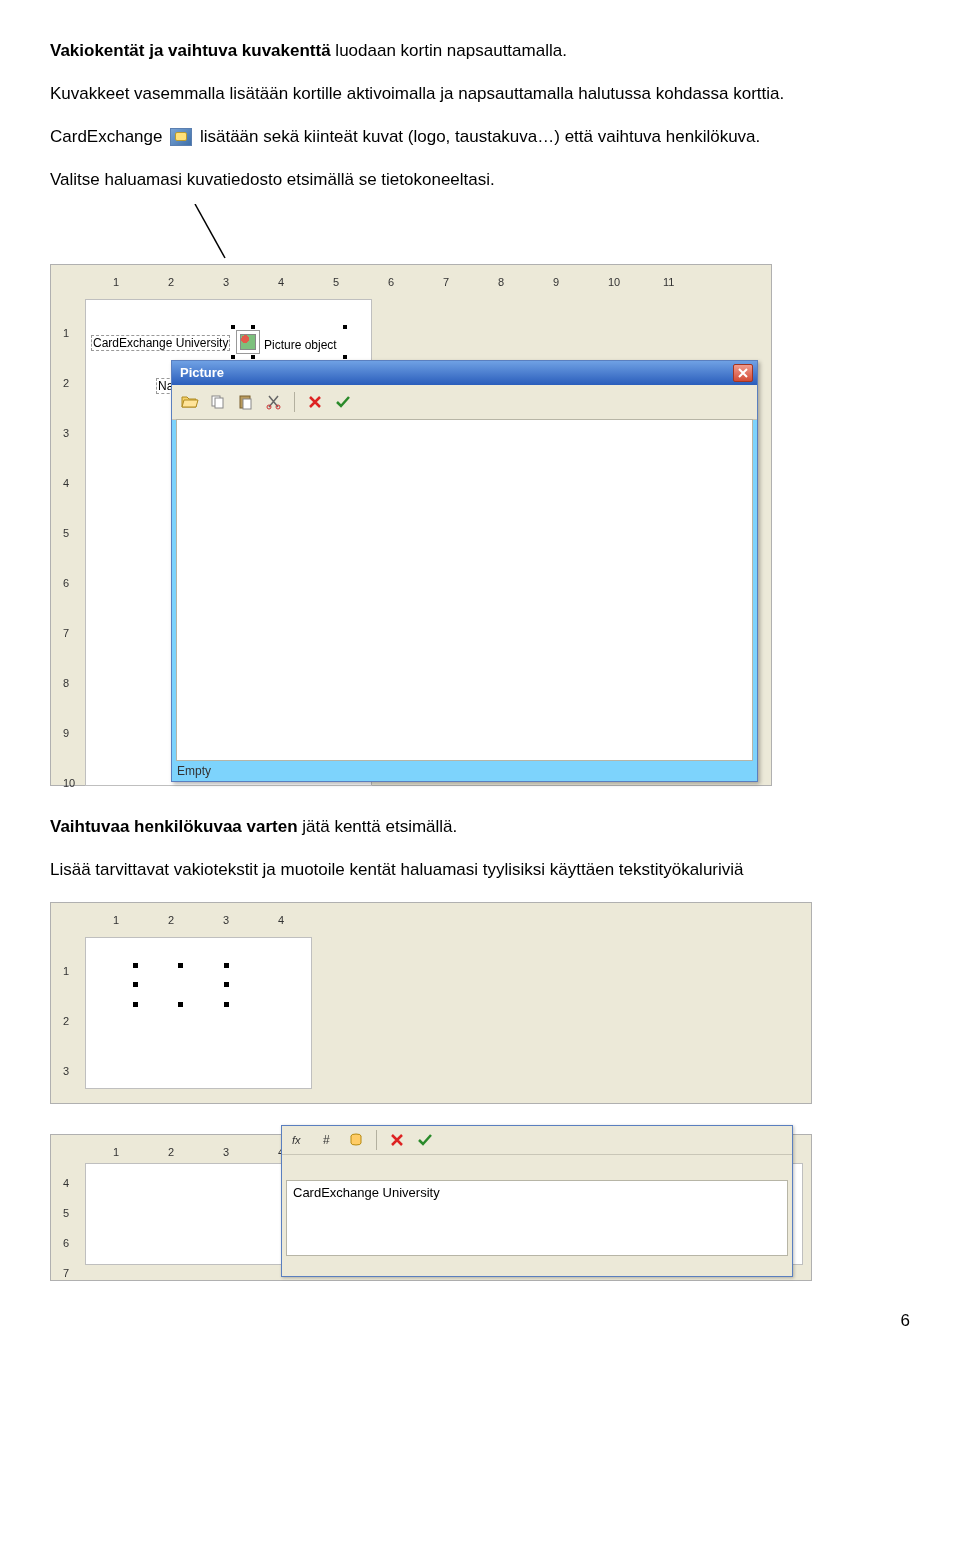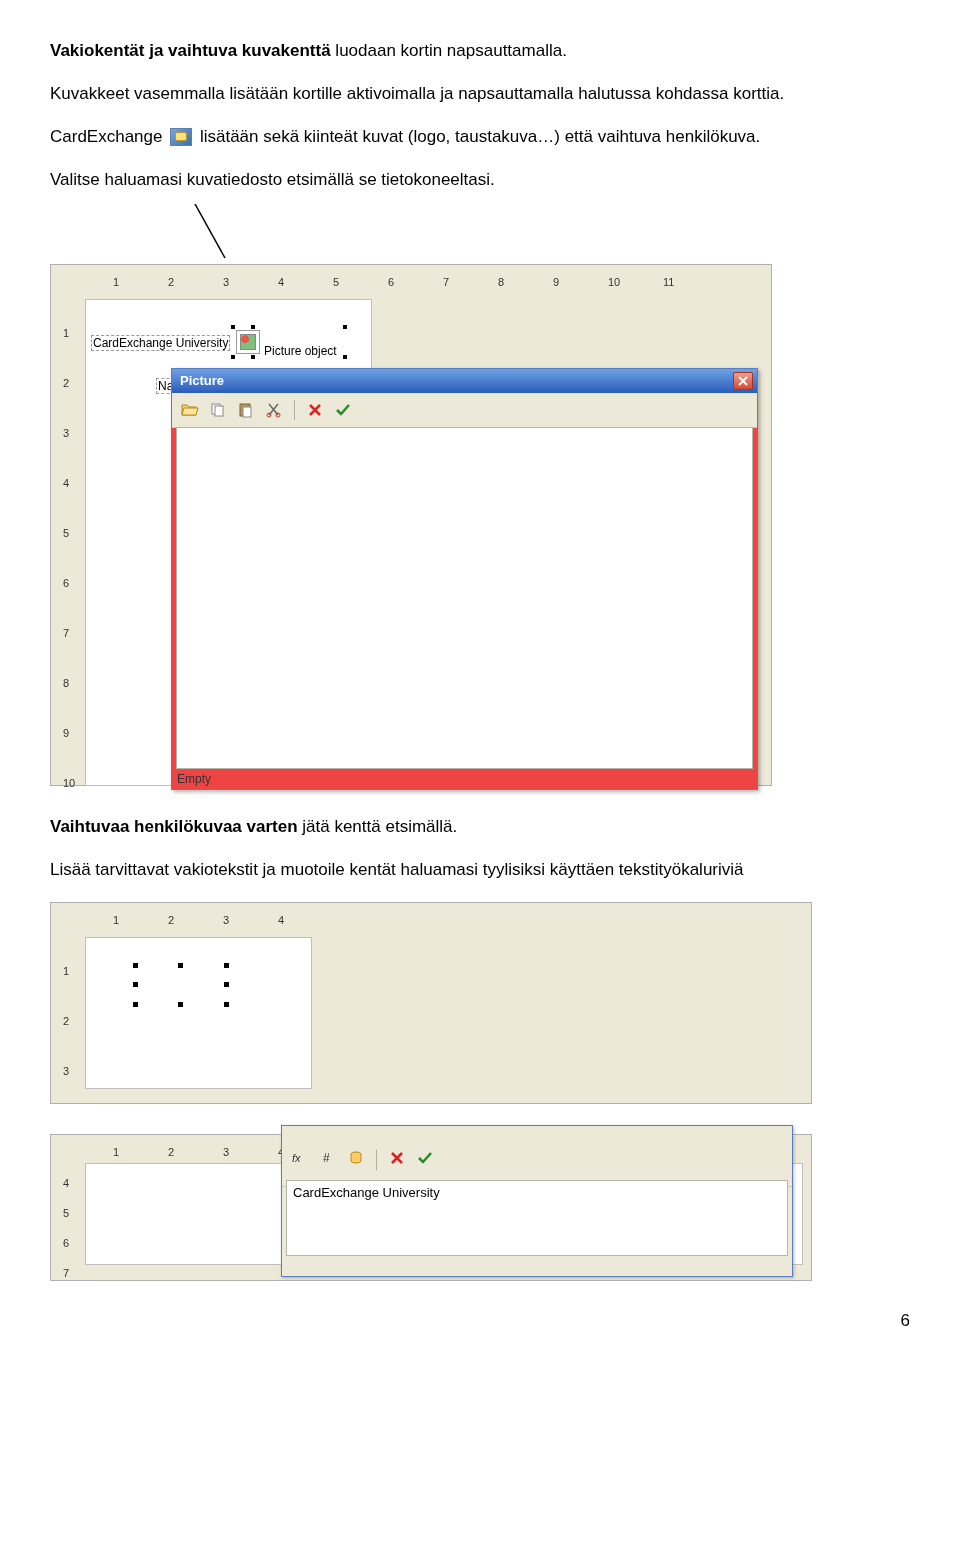--- a/index.html
+++ b/index.html
@@ -94,32 +94,32 @@
   .pictureobj::before {
     content:"";
     position:absolute; left:3px; top:3px;
     width:14px; height:14px;
     background:
       radial-gradient(circle at 30% 30%, #e25b4a 0 4px, transparent 4px),
       linear-gradient(#7dc07d,#7dc07d);
     border:1px solid #888;
   }
   .picobj-label {
-    position: absolute; left: 178px; top: 44px;
+    position: absolute; left: 178px; top: 38px;
     font-size: 12px; color: #000;
   }
   .picobj-handles div { width:4px; height:4px; background:#000; position:absolute; }
 
   
   .dlg {
     position: absolute;
-    left: 120px; top: 103px;
+    left: 120px; top: 95px;
     width: 585px; height: 420px;
     border: 1px solid #5a7fbf;
-    background: #ef4444;
+    background: #7dd3fc;
     box-shadow: 2px 2px 4px rgba(0,0,0,0.3);
   }
   .dlg-title {
     height: 24px;
     background: linear-gradient(180deg,#6fa1e4,#2a5dbb);
     display: flex; align-items: center; justify-content: space-between;
     padding: 0 4px;
   }
   .dlg-title span.t {
     color: #fff; font-size: 13px; font-weight: bold; padding-left: 4px;
@@ -179,22 +179,22 @@
     width: 18px; height: 16px;
     background: linear-gradient(180deg,#b1cdf3,#6d9fe2);
     border: 1px solid #4d78bd;
     border-radius: 2px;
     display: flex; align-items: center; justify-content: center;
   }
   .memo .dlg-close { }
   .memo-toolbar {
     height: 28px;
     border-bottom: 1px solid #c9c6b7;
-    display: flex; align-items: flex-end; gap: 4px;
-    padding: 16px 6px;
+    display: flex; align-items: center; gap: 4px;
+    padding: 0 6px;
   }
   .memo-input {
     position: absolute; left: 4px; right: 4px; top: 54px; bottom: 20px;
     background: #fff;
     border: 1px solid #b7b5a6;
     padding: 4px 6px; font-size: 13px;
     font-family: Tahoma, Arial, sans-serif;
     color: #000;
   }
   .memo-star {

